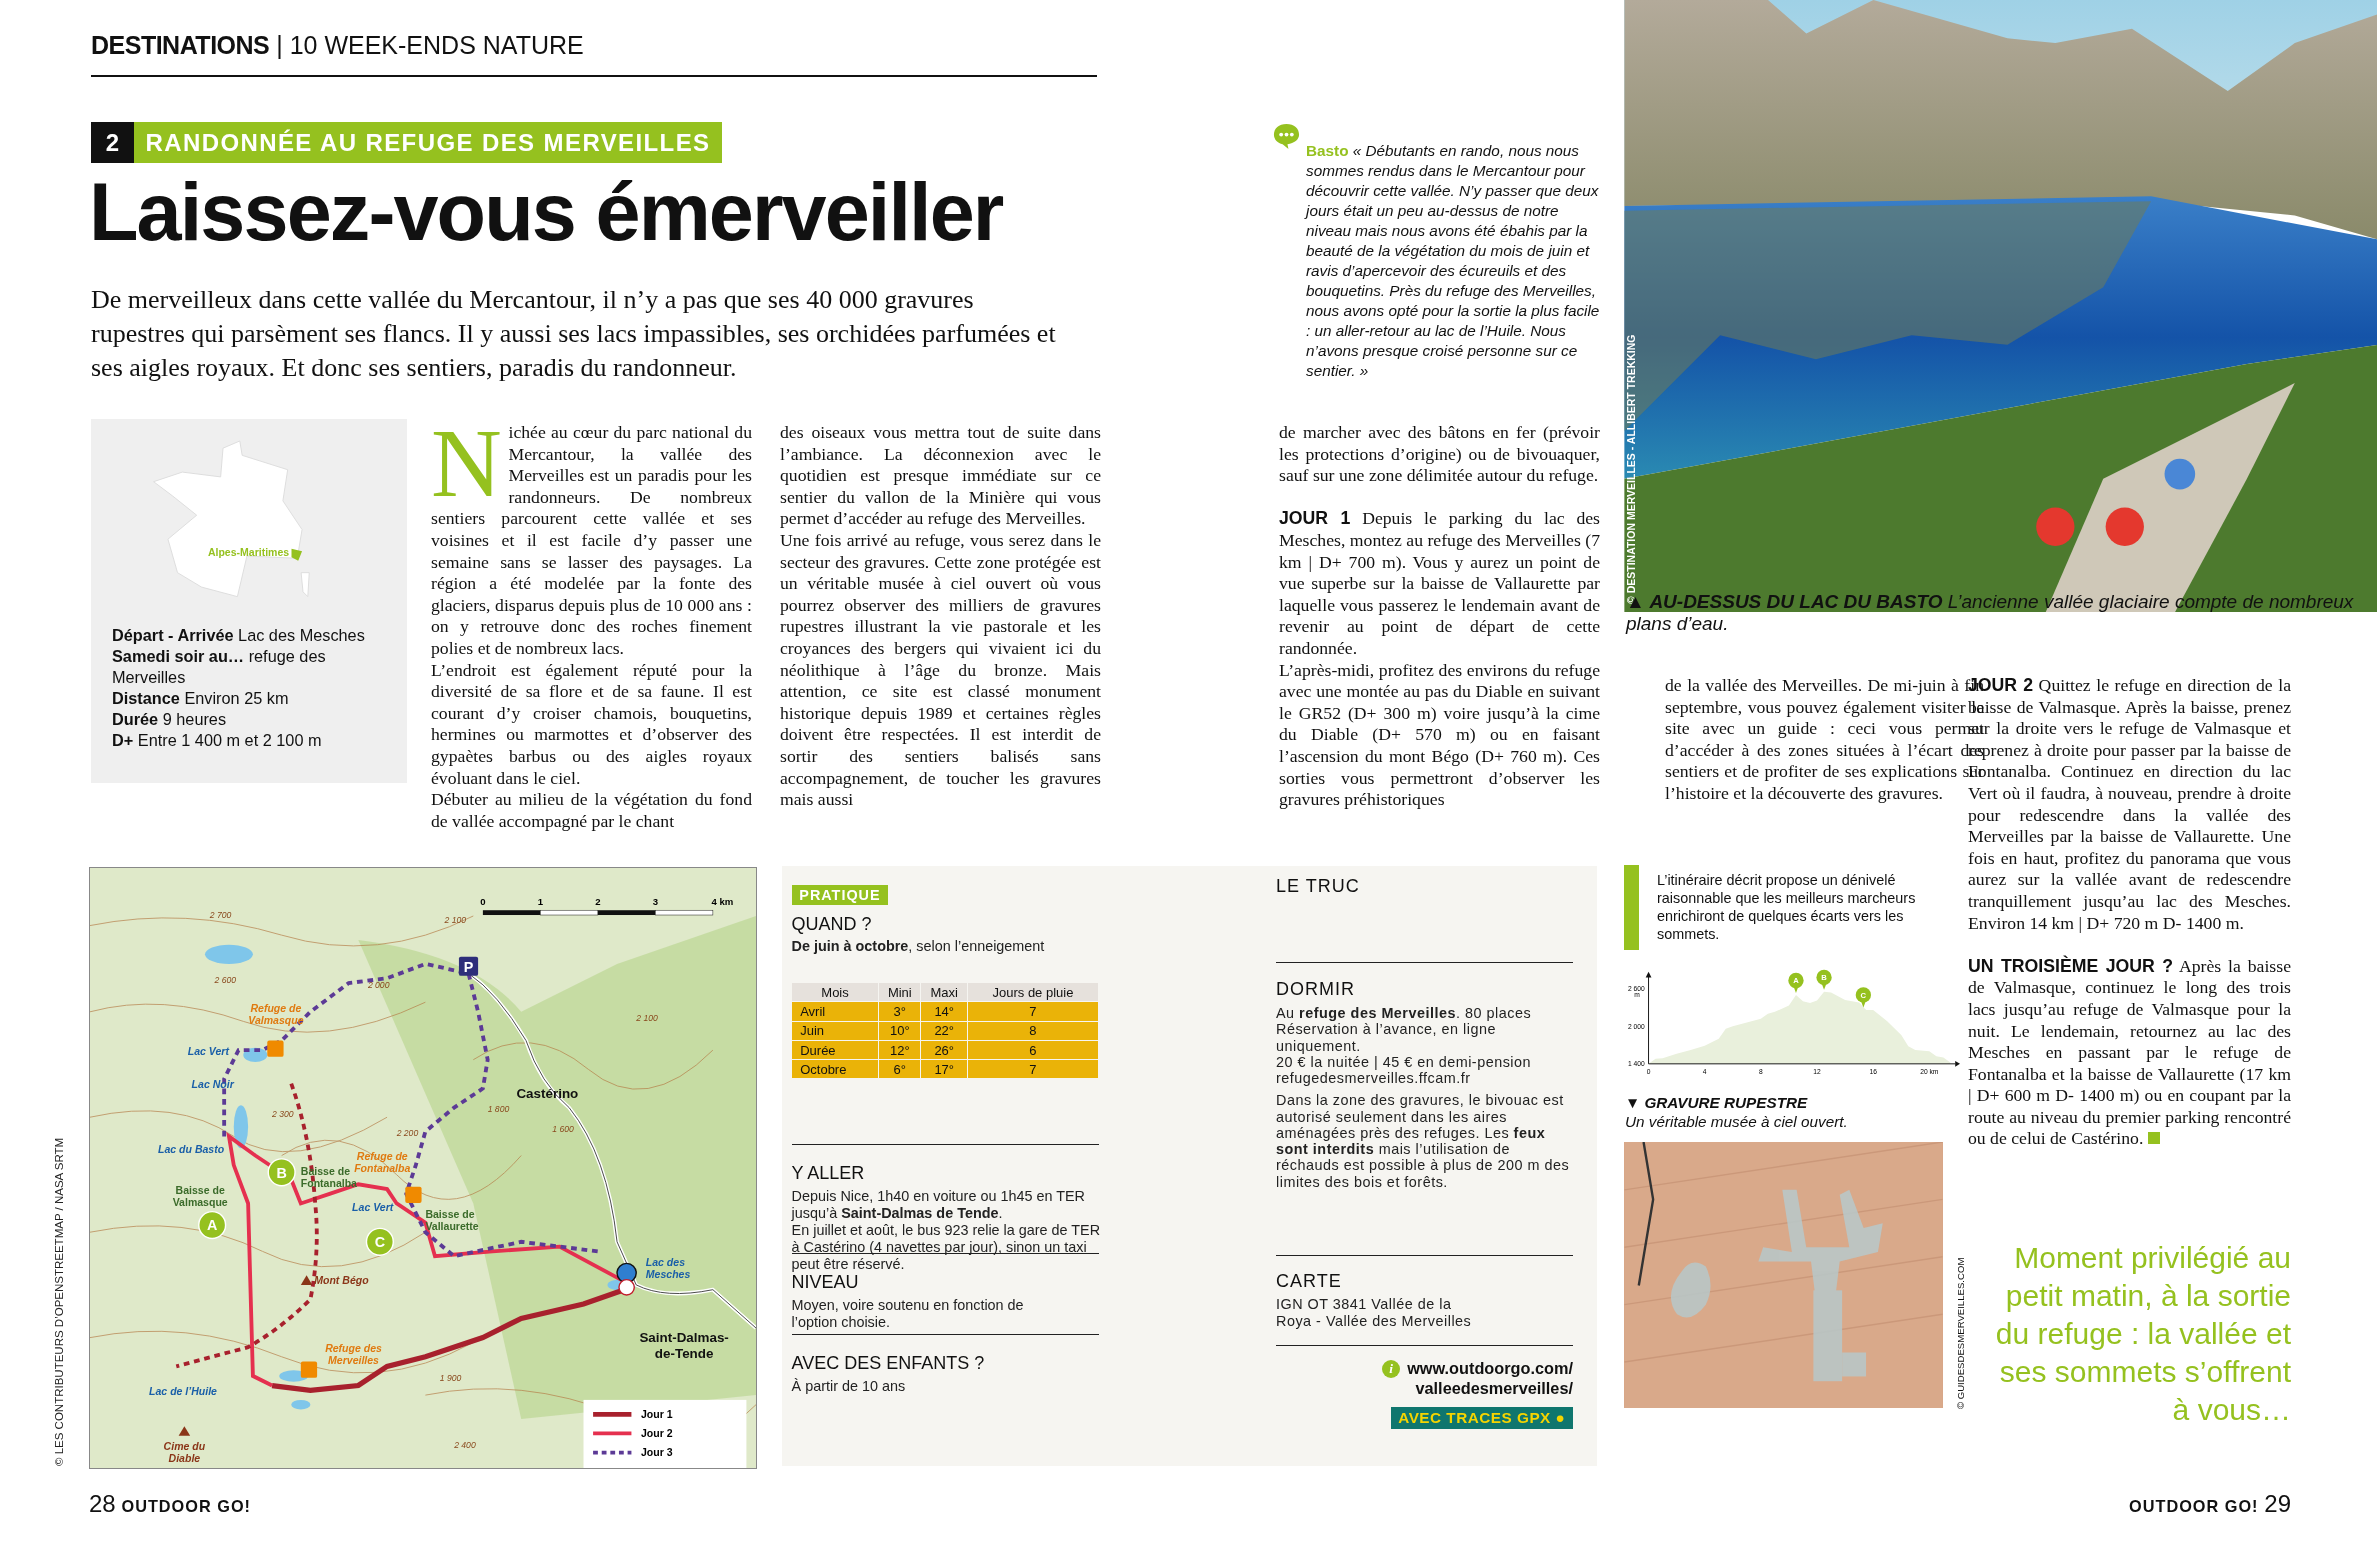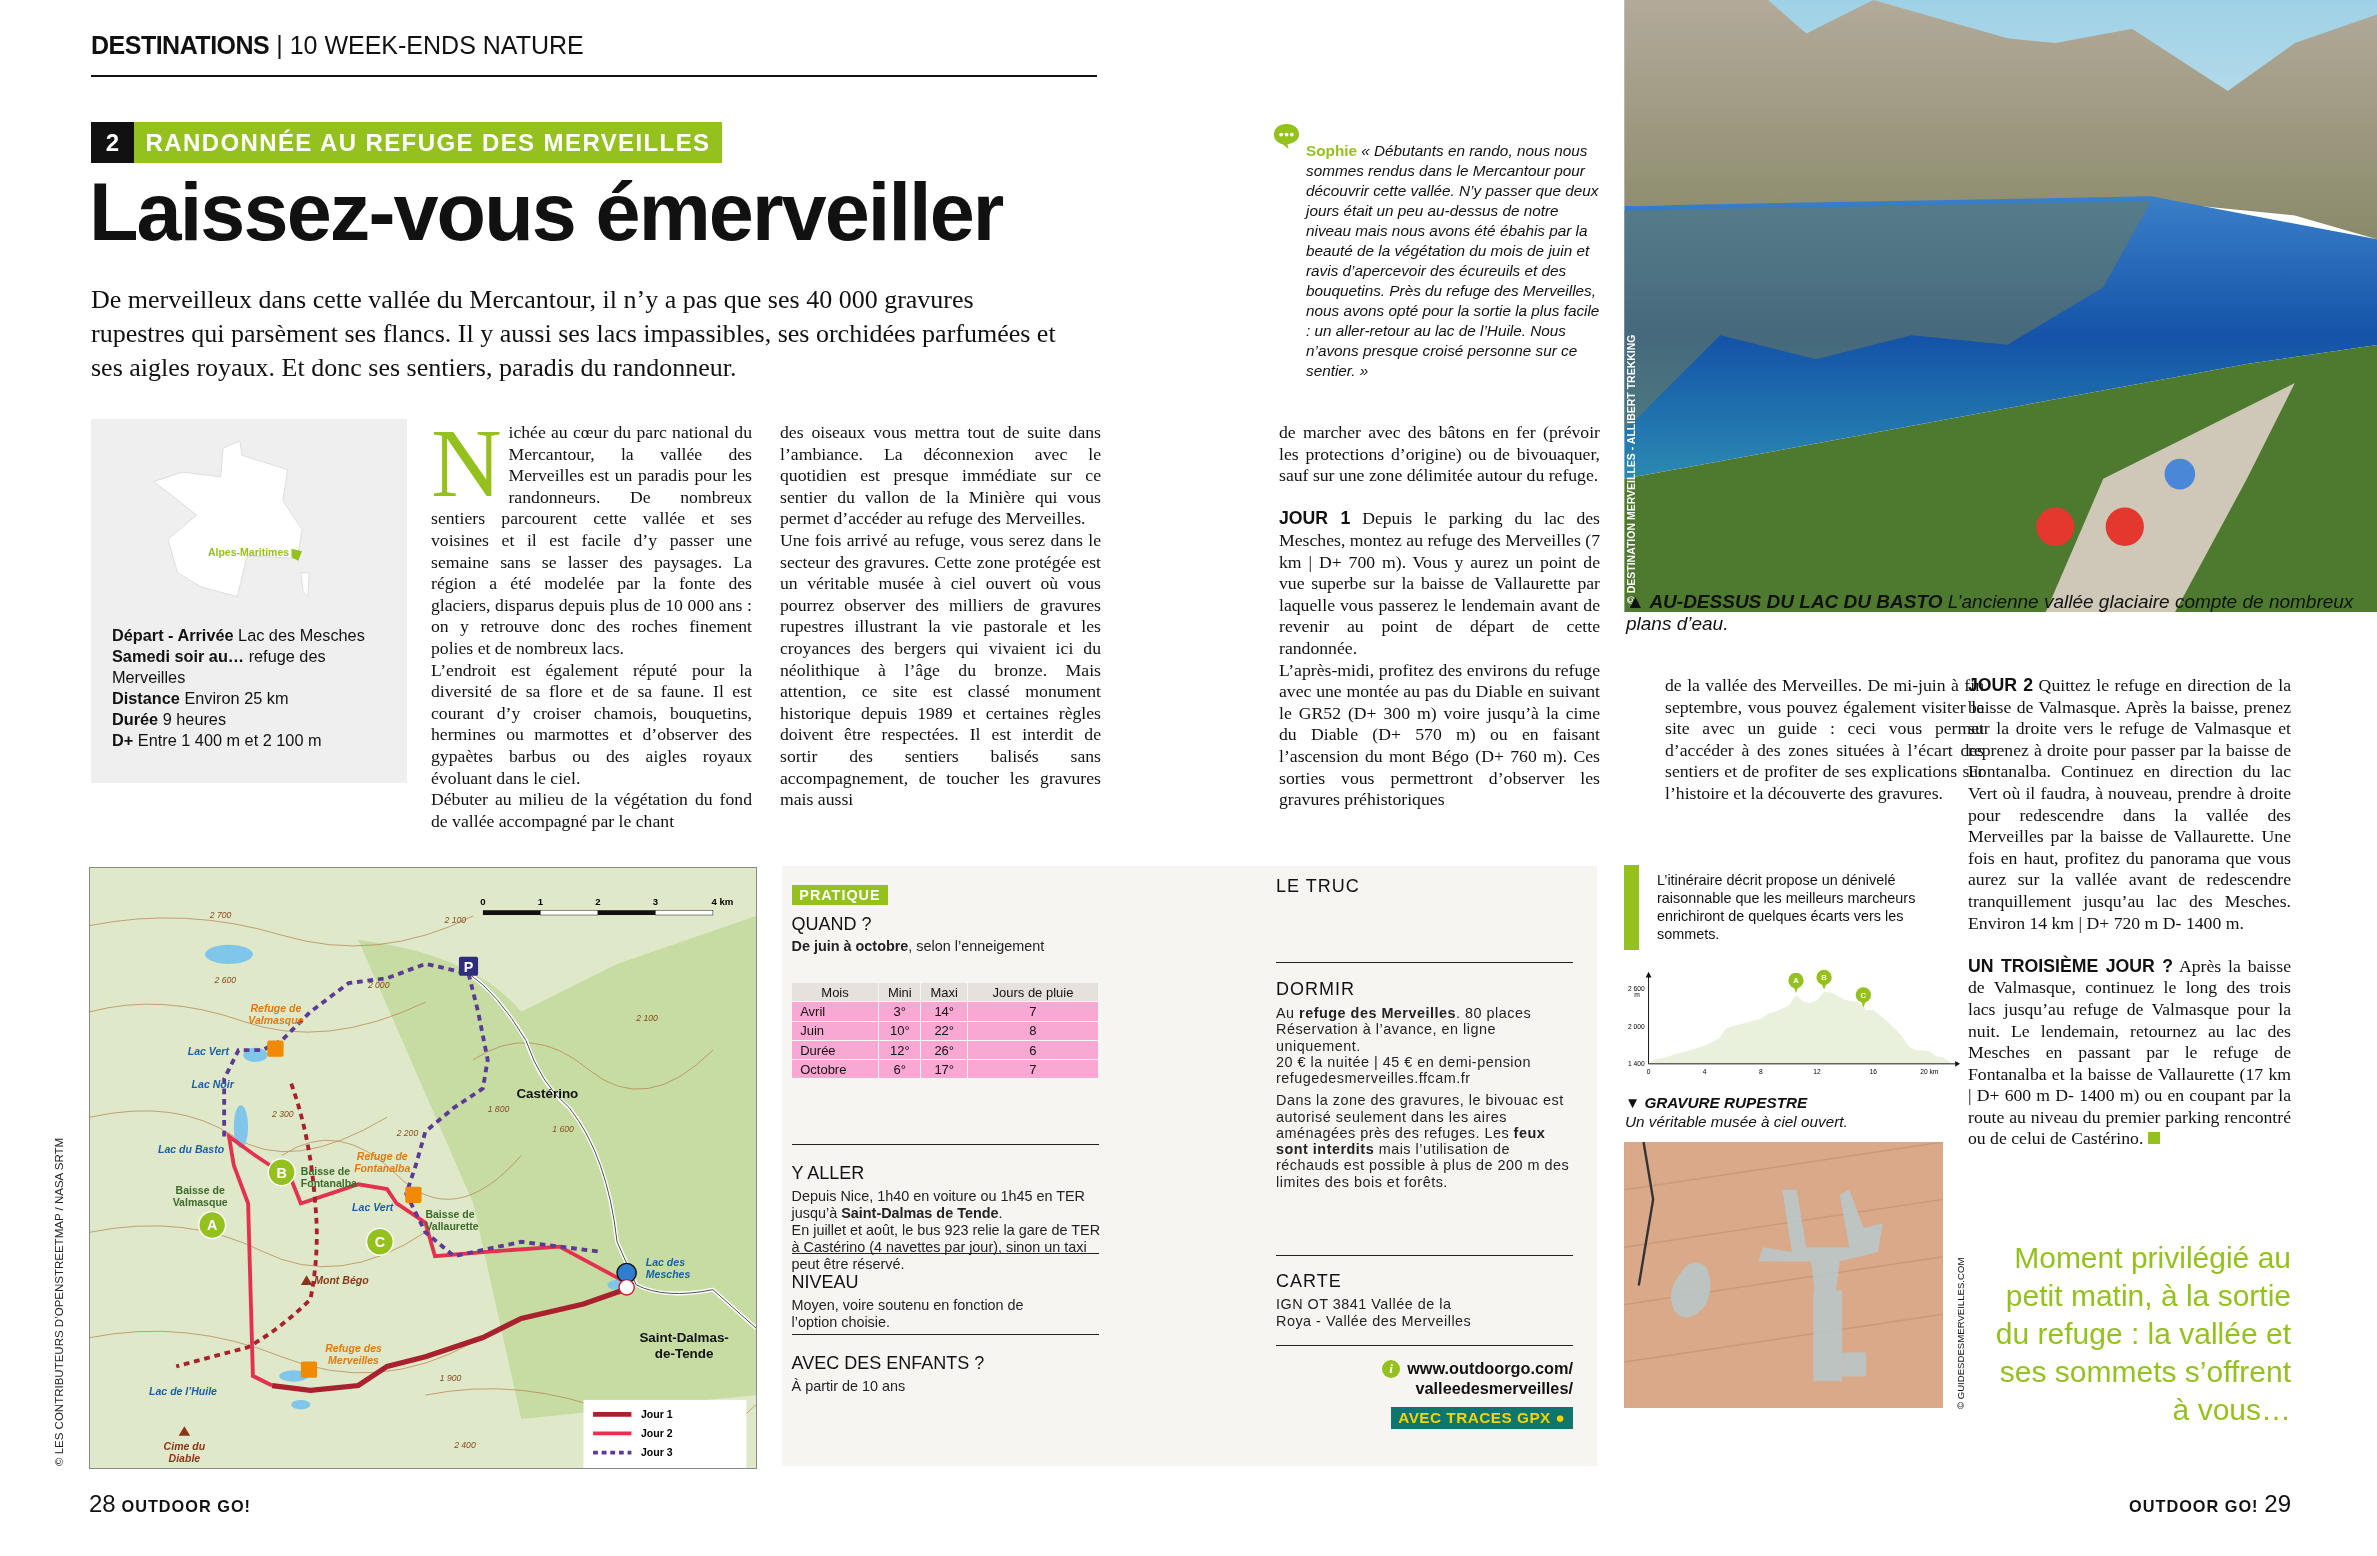--- a/index.html
+++ b/index.html
@@ -57,21 +57,21 @@
 
   
   #prat { left:782px; top:866px; width:815px; height:600px; background:#f6f5f1; }
   .p-tag { position:absolute; background:#95c11f; color:#fff; font-weight:700; font-size:14.4px; letter-spacing:1px; padding:1.9px 7.7px; }
   .p-h { position:absolute; font-size:18px; letter-spacing:0; color:#111; }
   .p-t { position:absolute; font-size:14.4px; line-height:17px; color:#222; }
   .p-t b { font-weight:700; }
   .p-rule { position:absolute; height:1.4px; background:#222; }
   #climate { position:absolute; left:9.6px; top:117px; width:307px; border-collapse:collapse; font-size:13px; }
   #climate th { background:#e6e1dc; font-weight:400; height:16.3px; border-right:1px solid #f6f5f1; }
-  #climate td { background:#f9a8d4; height:16.3px; border-right:1px solid #f6f5f1; border-top:1px solid #f6f5f1; text-align:center; }
+  #climate td { background:#eab308; height:16.3px; border-right:1px solid #f6f5f1; border-top:1px solid #f6f5f1; text-align:center; }
   #climate td:first-child { text-align:left; padding-left:8.6px; }
 
   #gpx-btn { position:absolute; background:#0f766e; color:#f5d400; font-weight:700; font-size:15.3px; letter-spacing:0.5px; padding:1.9px 7.7px; }
   #web { position:absolute; font-weight:700; font-size:16.3px; text-align:right; line-height:20px; }
   #info-i { position:absolute; width:18px; height:18px; border-radius:50%; background:#95c11f; color:#fff; font-style:italic; font-weight:700; font-size:13.4px; display:flex; align-items:center; justify-content:center; font-family:"Liberation Serif", serif; }
 
   
   #note-bar { left:1624px; top:865px; width:15.3px; height:85px; background:#95c11f; }
   #note { left:1657px; top:865px; width:297px; font-size:14.4px; line-height:18px;margin-top:6px; }
   #elev { left:1615px; top:968px; width:345px; height:115px; }
@@ -147,21 +147,21 @@
   <p style="margin-top:21.6px"><span class="kw">UN TROISIÈME JOUR ?</span> <span>Après la baisse de Valmasque, continuez le long des trois lacs jusqu’au refuge de Valmasque pour la nuit. Le lendemain, retournez au lac des Mesches en passant par le refuge de Fontanalba et la baisse de Vallaurette (17 km | D+ 600 m D- 1400 m) ou en coupant par la route au niveau du premier parking rencontré ou de celui de Castérino.</span> <span style="display:inline-block;width:12.5px;height:12.5px;background:#95c11f"></span></p>
 </div>
 
 <svg id="quote-icon" class="abs" viewBox="0 0 60 60">
   <path d="M30 4 C14 4 4 13 4 26 C4 37 12 44 22 46 L34 56 L32 46 C46 44 56 37 56 26 C56 13 46 4 30 4Z" fill="#95c11f"></path>
   <circle cx="19" cy="26" r="4" fill="#fff"></circle>
     <circle cx="30" cy="26" r="4" fill="#fff"></circle>
     <circle cx="41" cy="26" r="4" fill="#fff"></circle>
 </svg>
 <div id="quote" class="abs">
-  <span class="who">Sophie</span>
+  <span class="who">Basto</span>
   <span>« Débutants en rando, nous nous sommes rendus dans le Mercantour pour découvrir cette vallée. N’y passer que deux jours était un peu au-dessus de notre niveau mais nous avons été ébahis par la beauté de la végétation du mois de juin et ravis d’apercevoir des écureuils et des bouquetins. Près du refuge des Merveilles, nous avons opté pour la sortie la plus facile : un aller-retour au lac de l’Huile. Nous n’avons presque croisé personne sur ce sentier. »</span>
 </div>
 
 <div id="photo" class="abs">
   <svg width="754" height="612" viewBox="0 0 1573 1278">
     <defs>
       <linearGradient id="sky" x1="0" y1="0" x2="0" y2="1">
           <stop offset="0" stop-color="#9fd1e6"></stop>
           <stop offset="1" stop-color="#c9e4ee"></stop>
         </linearGradient>

